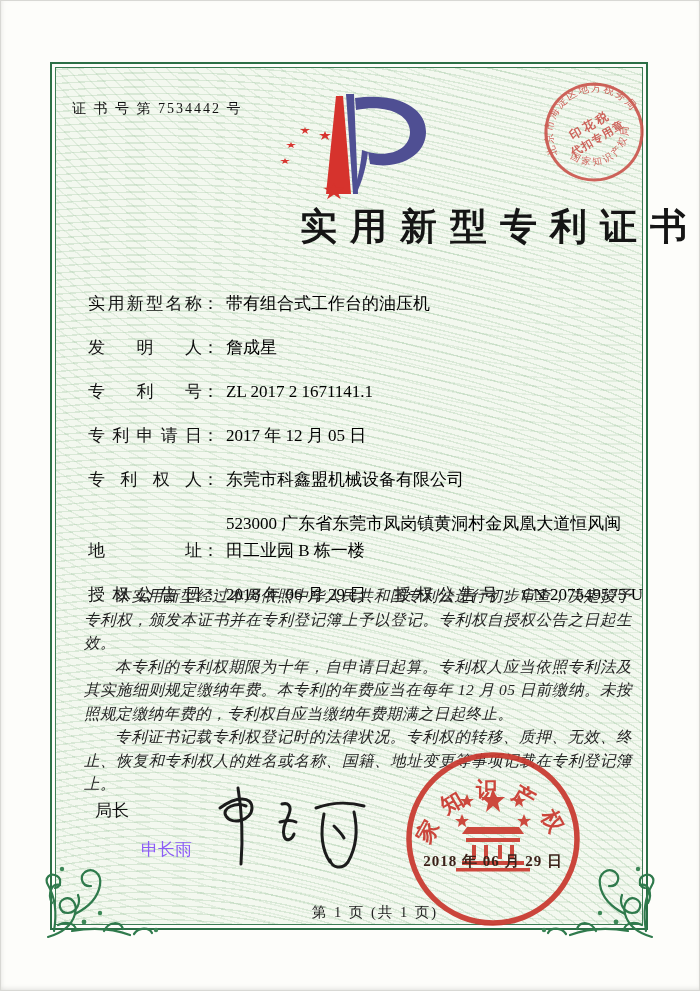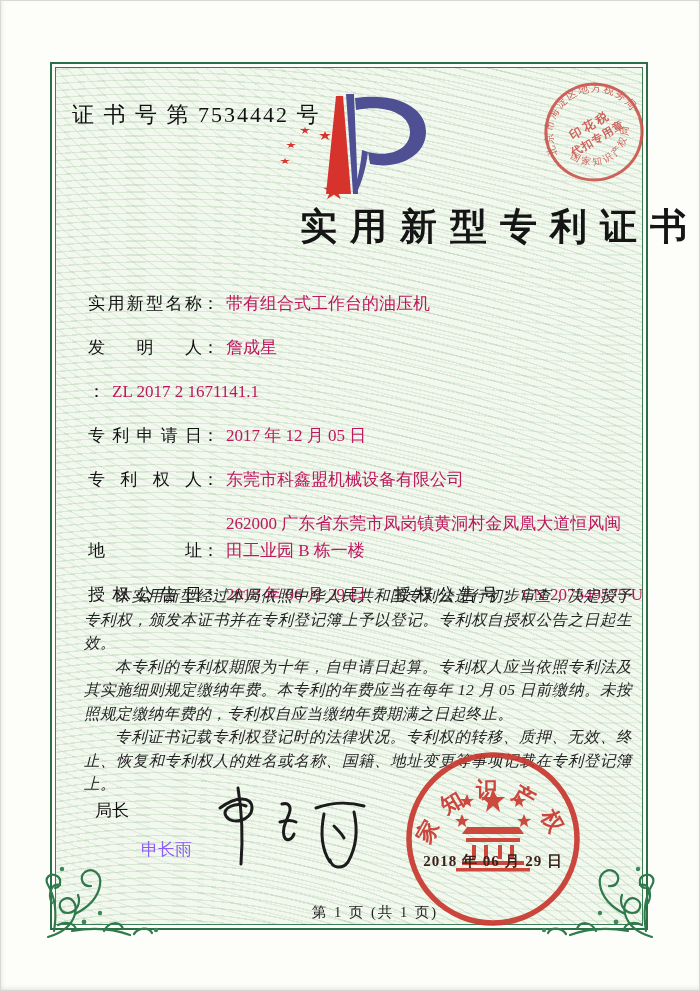--- a/index.html
+++ b/index.html
@@ -22,35 +22,35 @@
       repeating-radial-gradient(circle at 18% 165%, rgba(108,168,112,0.20) 0 1.4px, rgba(255,255,255,0) 1.4px 7px),
       repeating-radial-gradient(circle at 95% -55%, rgba(108,168,112,0.13) 0 1.4px, rgba(255,255,255,0) 1.4px 9px);
   }
   .flourish{position:absolute;width:126px;height:126px;}
   .flourish.bl{left:38px;bottom:48px;}
   .flourish.br{right:38px;bottom:48px;transform:scaleX(-1);}
   .flourish path{stroke:#2f7a4c;fill:none;stroke-width:2.2;stroke-linecap:round;}
   .flourish .fill{fill:#3c8757;stroke:none;}
 
   .cert-number{
-    position:absolute;left:72px;top:100px;font-size:22px;letter-spacing:2px;color:#111;
+    position:absolute;left:72px;top:100px;font-size:14px;letter-spacing:2px;color:#111;
   }
   .logo{position:absolute;left:258px;top:90px;width:184px;height:110px;}
   .page-title{
     position:absolute;left:0;top:202px;width:100%;text-align:right;
     font-size:37px;font-weight:700;letter-spacing:13px;color:#151515;text-indent:13px;
   }
   .fields{position:absolute;left:88px;top:290px;width:546px;font-size:17px;}
   .frow{display:flex;align-items:flex-end;line-height:27px;margin-bottom:17px;}
   .flabel{
     display:inline-block;width:114px;flex:0 0 114px;
     text-align:justify;text-align-last:justify;color:#111;
   }
   .fcolon{flex:0 0 auto;color:#111;}
-  .fvalue{flex:1 1 auto;padding-left:7px;color:#be185d;}
+  .fvalue{flex:1 1 auto;padding-left:7px;color:#000000;}
   .frow.grant{margin-bottom:12px;}
   .grant-right{display:flex;margin-left:28px;flex:0 0 auto;}
   .grant-right .flabel{width:104px;flex-basis:104px;}
 
   .paragraphs{
     position:absolute;left:84px;top:584px;width:548px;
     font-size:15.5px;line-height:23.5px;letter-spacing:0.4px;
     text-align:justify;color:#242424;font-style:italic;
   }
   .paragraphs p{margin:0;text-indent:2em;}
@@ -135,37 +135,38 @@
       <span class="flabel">实用新型名称</span>
         <span class="fcolon">：</span>
       <span class="fvalue">带有组合式工作台的油压机</span>
     </div>
     <div class="frow">
       <span class="flabel">发明人</span>
         <span class="fcolon">：</span>
       <span class="fvalue">詹成星</span>
     </div>
     <div class="frow">
+      <span class="flabel">专利号</span>
         <span class="fcolon">：</span>
       <span class="fvalue">ZL 2017 2 1671141.1</span>
     </div>
     <div class="frow">
       <span class="flabel">专利申请日</span>
         <span class="fcolon">：</span>
       <span class="fvalue">2017 年 12 月 05 日</span>
     </div>
     <div class="frow">
       <span class="flabel">专利权人</span>
         <span class="fcolon">：</span>
       <span class="fvalue">东莞市科鑫盟机械设备有限公司</span>
     </div>
     <div class="frow">
       <span class="flabel">地址</span>
         <span class="fcolon">：</span>
-      <span class="fvalue">262000 广东省东莞市凤岗镇黄洞村金凤凰大道恒风闽田工业园 B 栋一楼</span>
+      <span class="fvalue">523000 广东省东莞市凤岗镇黄洞村金凤凰大道恒风闽田工业园 B 栋一楼</span>
     </div>
     <div class="frow grant">
       <span class="flabel">授权公告日</span>
         <span class="fcolon">：</span>
       <span class="fvalue" style="flex:0 0 auto;">2018 年 06 月 29 日</span>
       <span class="grant-right">
         <span class="flabel">授权公告号</span>
           <span class="fcolon">：</span>
         <span class="fvalue">CN 207549575 U</span>
       </span>

